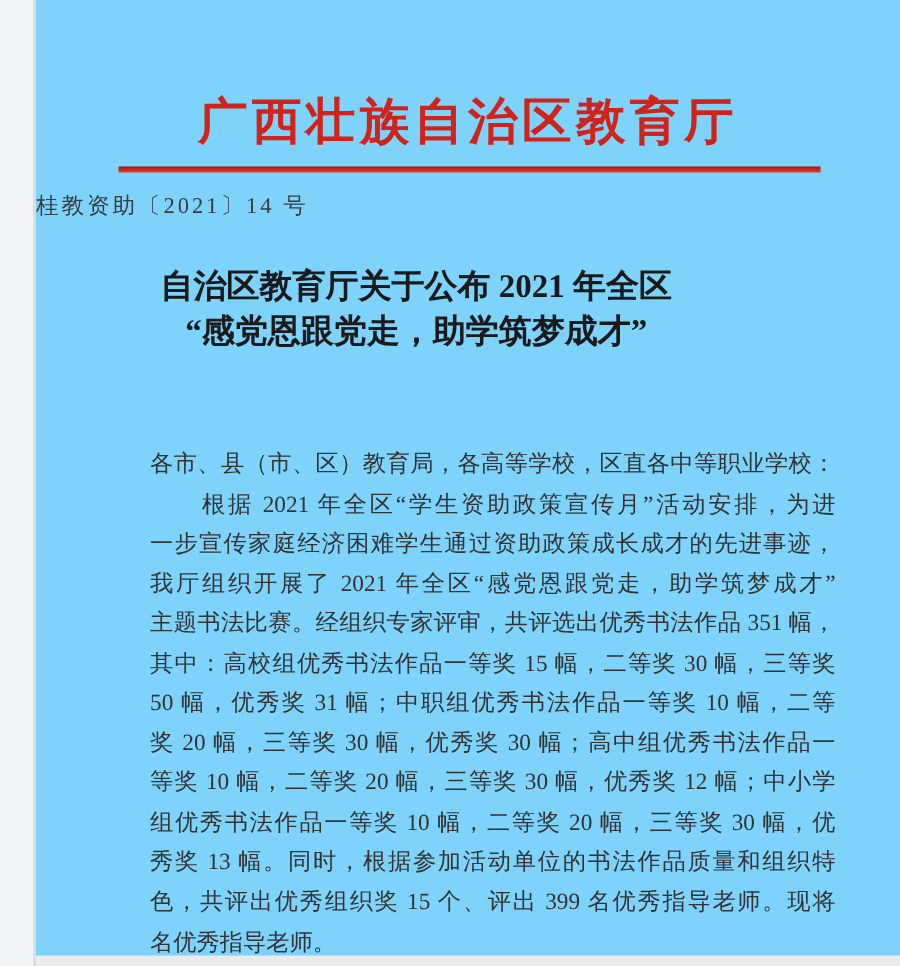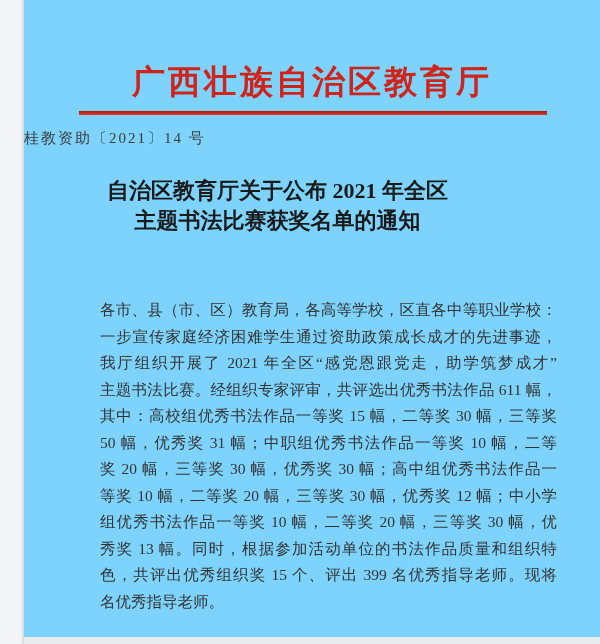--- a/index.html
+++ b/index.html
@@ -72,28 +72,29 @@
   <div class="edge-bottom"></div>
 
   <div class="org-name">广西壮族自治区教育厅</div>
 
   <div class="divider"></div>
 
   <div class="doc-number">桂教资助〔2021〕14 号</div>
 
   <div class="title-block">
       <div class="title-line">自治区教育厅关于公布 2021 年全区</div>
-      <div class="title-line">主题书法比赛获奖名单的通知</div>
+      <div class="title-line">“感党恩跟党走，助学筑梦成才”</div>
     </div>
 
   <div class="body-block">
       <div class="body-line just">各市、县（市、区）教育局，各高等学校，区直各中等职业学校：</div>
+      <div class="body-line just">　　根据 2021 年全区“学生资助政策宣传月”活动安排，为进</div>
       <div class="body-line just">一步宣传家庭经济困难学生通过资助政策成长成才的先进事迹，</div>
       <div class="body-line just">我厅组织开展了 2021 年全区“感党恩跟党走，助学筑梦成才”</div>
-      <div class="body-line just">主题书法比赛。经组织专家评审，共评选出优秀书法作品 611 幅，</div>
+      <div class="body-line just">主题书法比赛。经组织专家评审，共评选出优秀书法作品 351 幅，</div>
       <div class="body-line just">其中：高校组优秀书法作品一等奖 15 幅，二等奖 30 幅，三等奖</div>
       <div class="body-line just">50 幅，优秀奖 31 幅；中职组优秀书法作品一等奖 10 幅，二等</div>
       <div class="body-line just">奖 20 幅，三等奖 30 幅，优秀奖 30 幅；高中组优秀书法作品一</div>
       <div class="body-line just">等奖 10 幅，二等奖 20 幅，三等奖 30 幅，优秀奖 12 幅；中小学</div>
       <div class="body-line just">组优秀书法作品一等奖 10 幅，二等奖 20 幅，三等奖 30 幅，优</div>
       <div class="body-line just">秀奖 13 幅。同时，根据参加活动单位的书法作品质量和组织特</div>
       <div class="body-line just">色，共评出优秀组织奖 15 个、评出 399 名优秀指导老师。现将</div>
       <div class="body-line no-just">名优秀指导老师。</div>
     </div>
 

